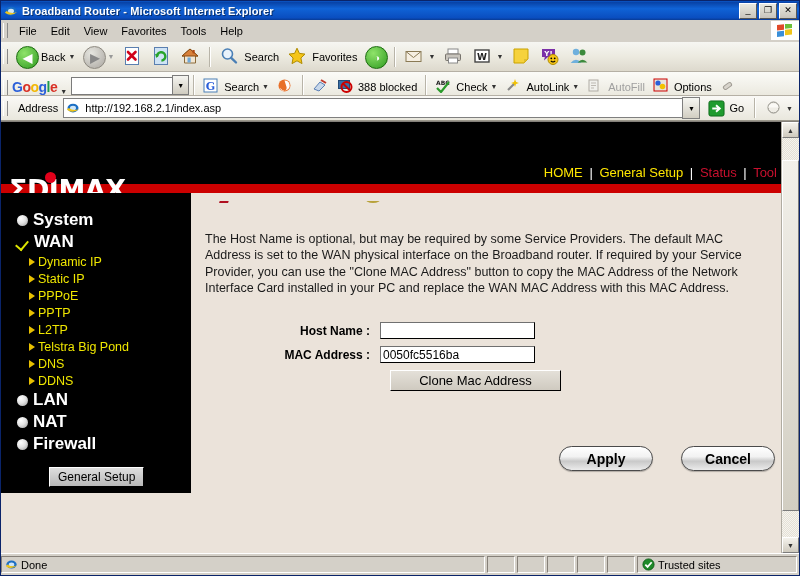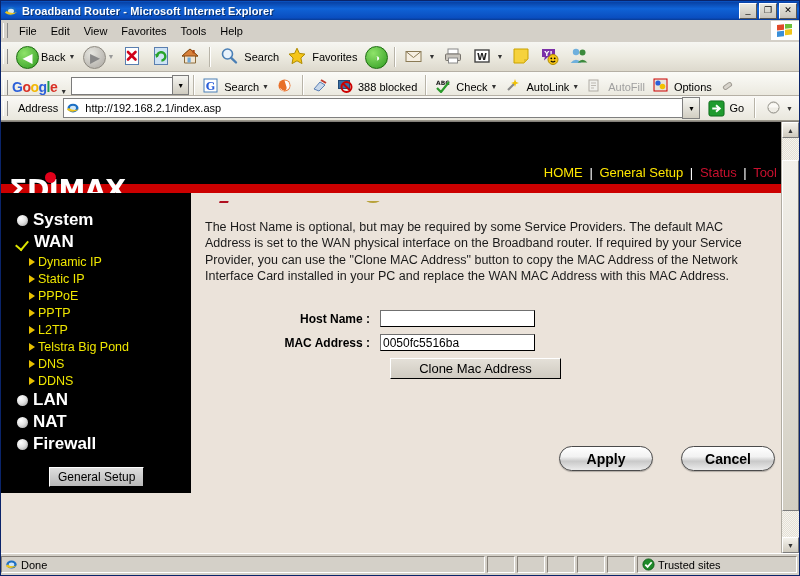--- a/index.html
+++ b/index.html
@@ -260,21 +260,21 @@
   .cut-title:before{
     content:""; position:absolute; left:16px; top:-10px;
     width:9px;height:12px;background:#b01020; transform:skewX(-18deg);
   }
   .cut-title:after{
     content:""; position:absolute; left:160px; top:-7px;
     width:16px;height:9px;background:#b8a23a;border-radius:50%;
   }
   .desc {
     font-size:12.5px; color:#1a1a1a; line-height:1.30;
-    margin-top: 12px;
+    margin-top: 24px;
     font-family:"Liberation Sans", sans-serif;
   }
   .form {
     margin-top: 26px;
     display:flex; flex-direction:column; gap:7px;
   }
   .frow { display:flex; align-items:center; }
   .flabel {
     width: 175px; text-align:right;
     font-size:12px; font-weight:bold; color:#000;

